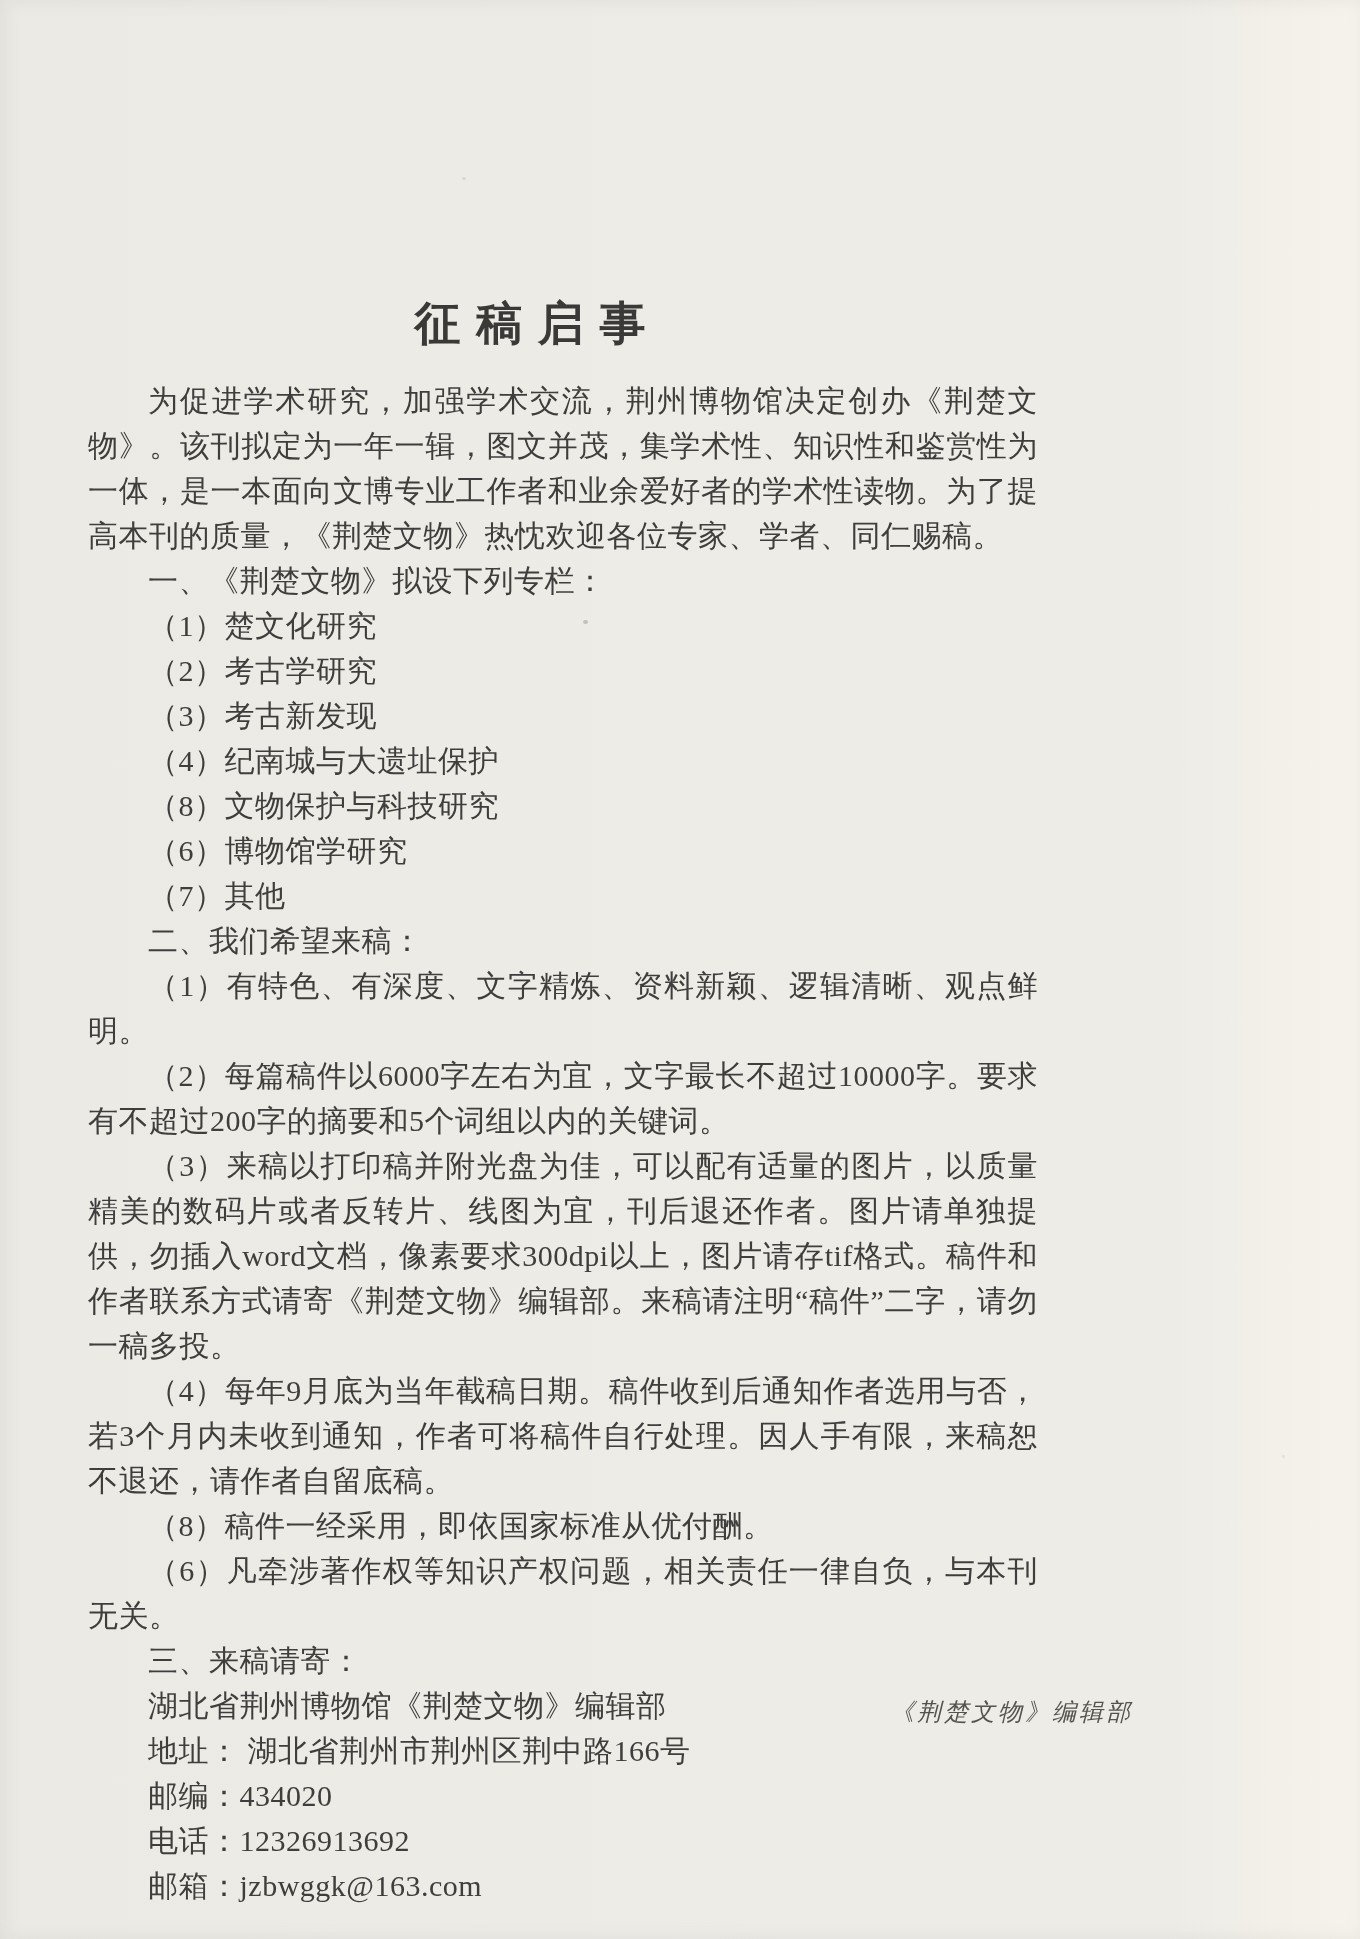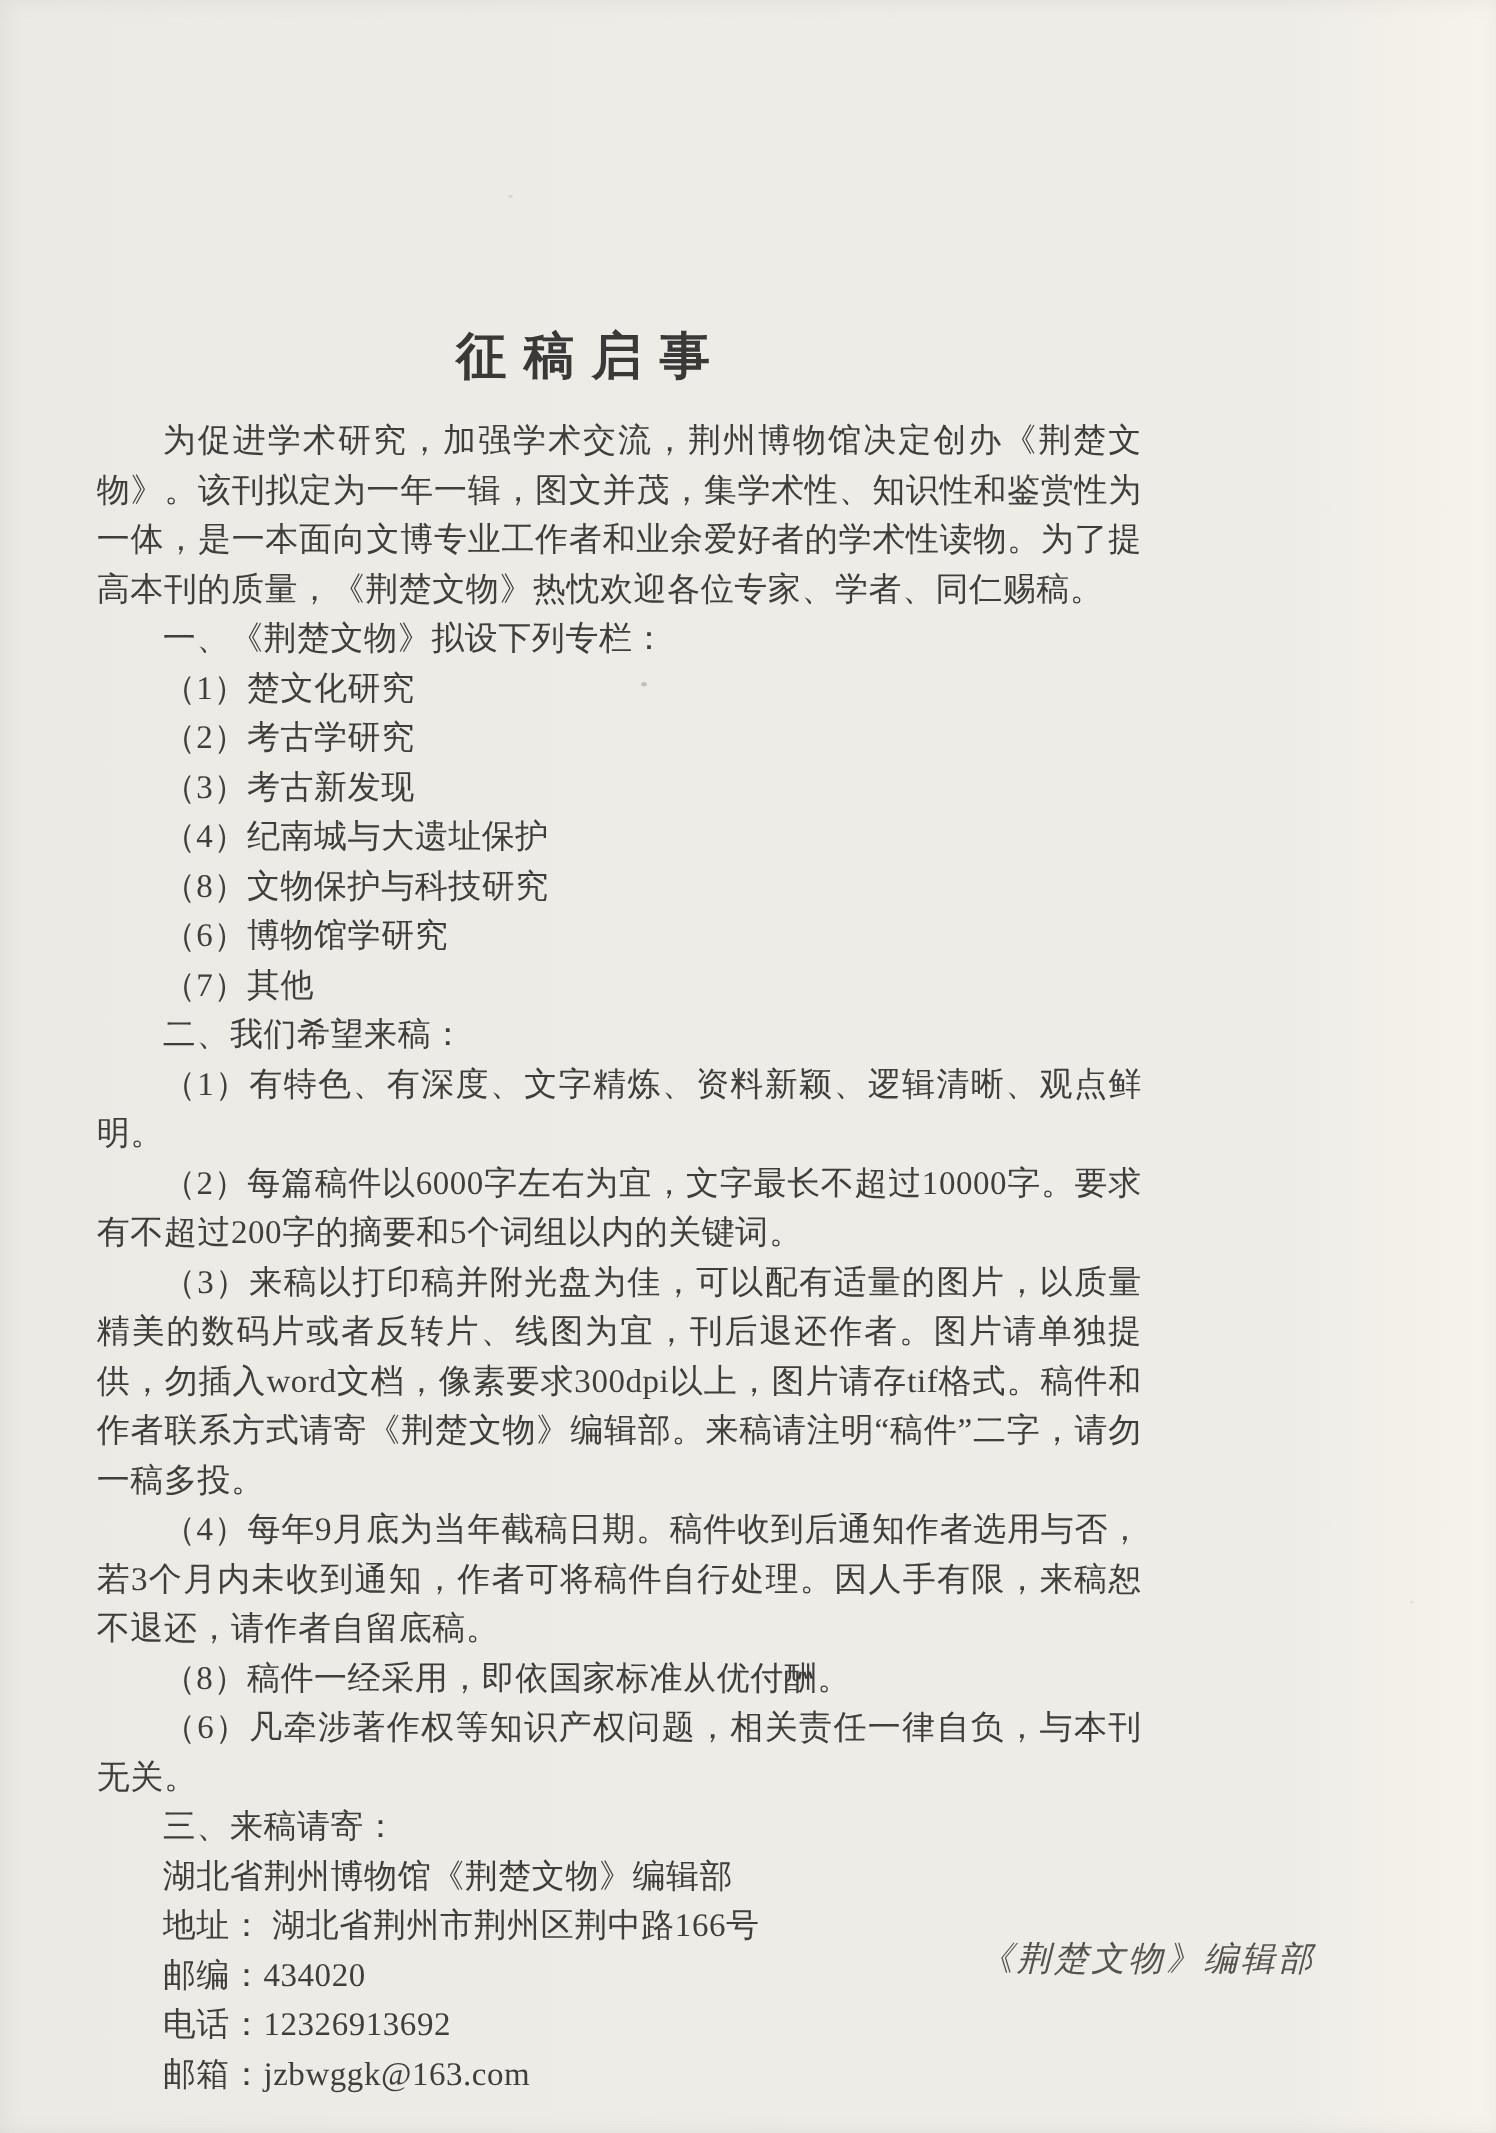--- a/index.html
+++ b/index.html
@@ -39,23 +39,23 @@
     letter-spacing: 0.5px;
     font-family: Liberation Serif, serif;
   }
   .body-block p {
     margin: 0;
     text-indent: 2em;
     overflow-wrap: break-word;
   }
   .signature {
     position: absolute;
-    top: 1760px;
+    top: 1696px;
     left: 890px;
-    font-size: 31px;
+    font-size: 24px;
     font-style: italic;
     letter-spacing: 3px;
     color: #56534e;
     white-space: nowrap;
   }
   .speck { position: absolute; border-radius: 50%; background: #b6b1a8; }
   .speck-1 { top: 620px; left: 583px; width: 5px; height: 4px; opacity: 0.75; }
   .speck-2 { top: 177px; left: 462px; width: 4px; height: 3px; opacity: 0.35; }
   .speck-3 { top: 1455px; left: 1282px; width: 3px; height: 3px; opacity: 0.25; }
 </style>

